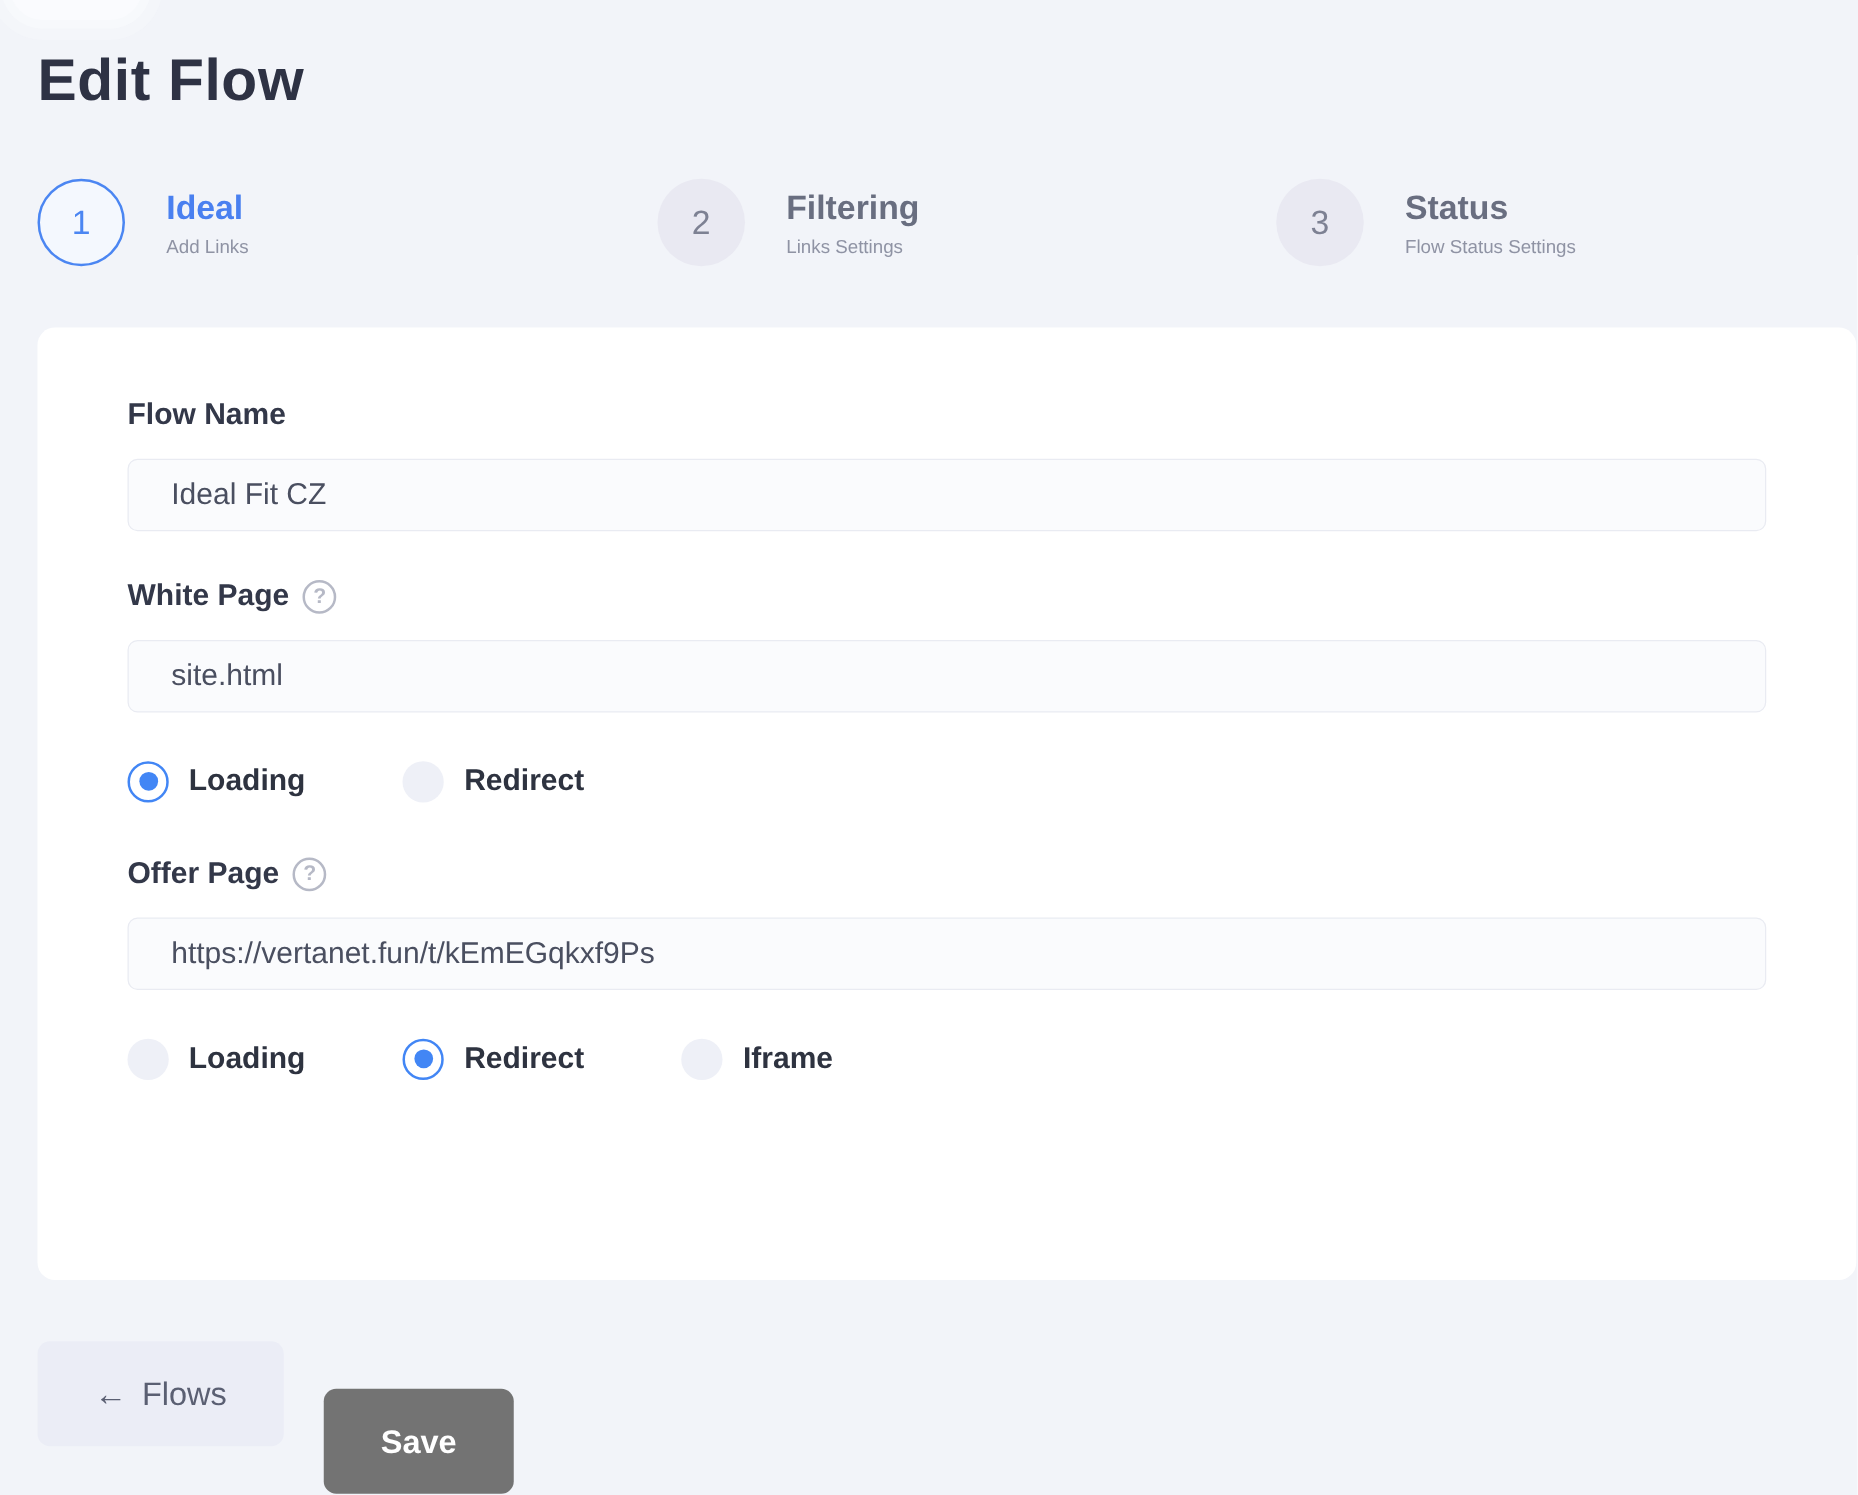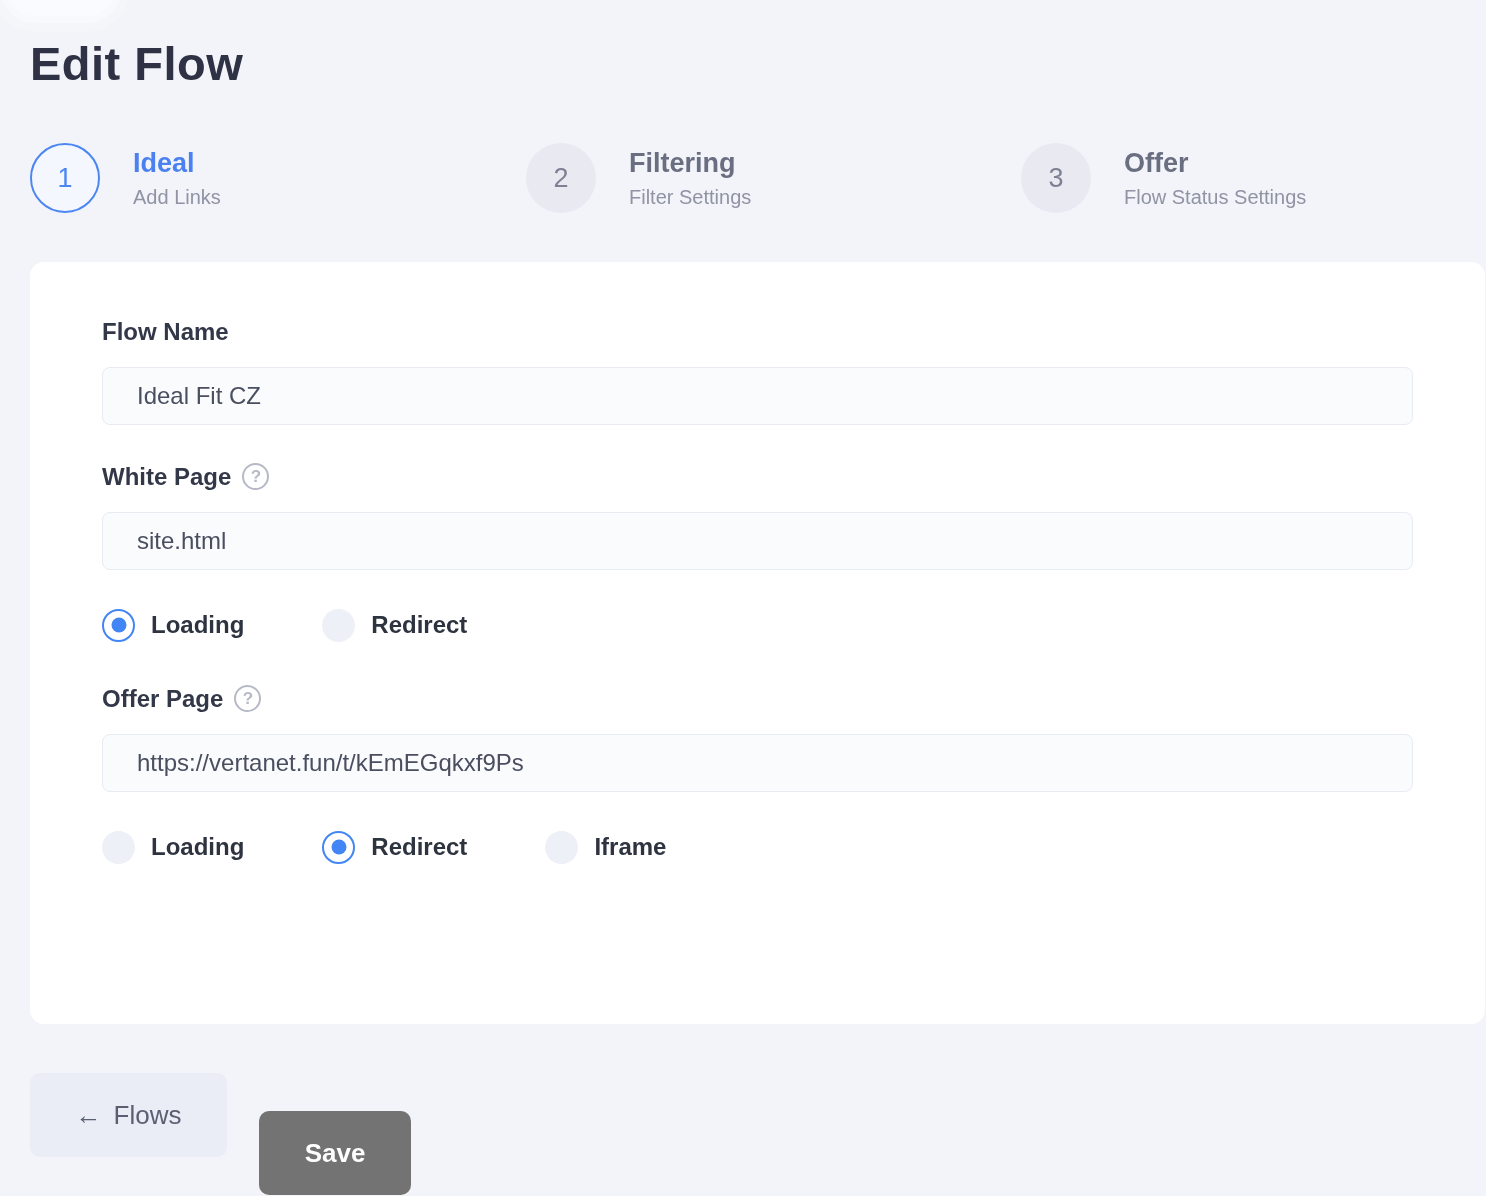--- a/index.html
+++ b/index.html
@@ -38,31 +38,31 @@
   .step.active .step-circle {
     background: #f4f8fe; border: 2px solid #4b86f2; color: #4b86f2;
   }
   .step.inactive .step-circle {
     background: #e9e9f2; border: none; color: #7d8193;
   }
   .step-text { margin-left: 33px; }
   .step-title { font-size: 27px; font-weight: 700; line-height: 1.2; }
   .step.active .step-title { color: #4a80f0; }
   .step.inactive .step-title { color: #696e80; }
-  .step-sub { font-size: 20px; color: #8f93a4; margin-top: 7px; }
+  .step-sub { font-size: 15px; color: #8f93a4; margin-top: 7px; }
 
   
   .card {
     position: absolute; left: 30px; top: 262px;
     width: 1455px; height: 762px;
     background: #ffffff; border-radius: 14px;
     padding: 56px 42px 0 72px;
   }
   .field-label {
-    display: flex; 
+    display: flex; align-items: center;
     font-size: 24px; font-weight: 700; color: #333849;
     margin-bottom: 21px;
   }
   .help-icon {
     display: inline-flex; align-items: center; justify-content: center;
     width: 27px; height: 27px; border-radius: 50%;
     border: 2px solid #b6b9c6; color: #b6b9c6;
     font-size: 17px; font-weight: 700; margin-left: 11px;
   }
   .text-input {
@@ -124,29 +124,29 @@
       <div class="step-title">Ideal</div>
       <div class="step-sub">Add Links</div>
     </div>
   </div>
   <div class="step step-2 inactive">
     <div class="step-circle">
       <span>2</span>
     </div>
     <div class="step-text">
       <div class="step-title">Filtering</div>
-      <div class="step-sub">Filter Settings</div>
+      <div class="step-sub">Links Settings</div>
     </div>
   </div>
   <div class="step step-3 inactive">
     <div class="step-circle">
       <span>3</span>
     </div>
     <div class="step-text">
-      <div class="step-title">Offer</div>
+      <div class="step-title">Status</div>
       <div class="step-sub">Flow Status Settings</div>
     </div>
   </div>
 </div>
 
 <div class="card">
 
   <div class="field-label">
     <span>Flow Name</span>
   </div>

